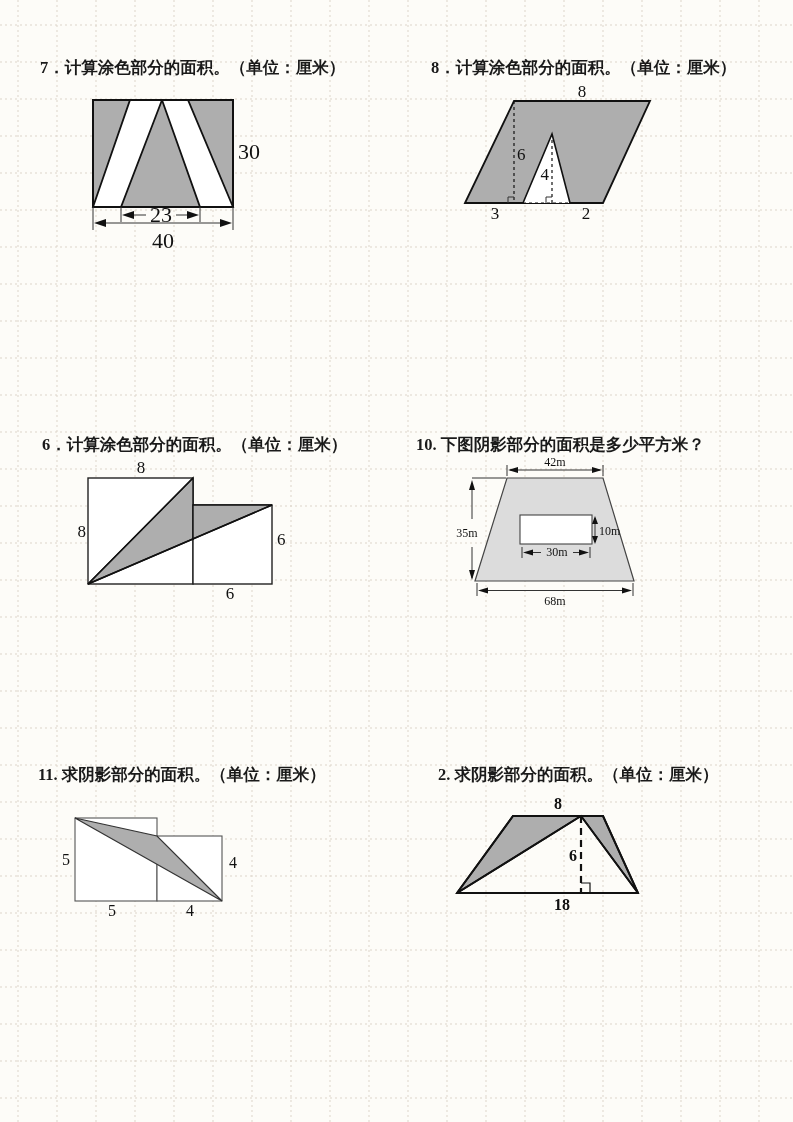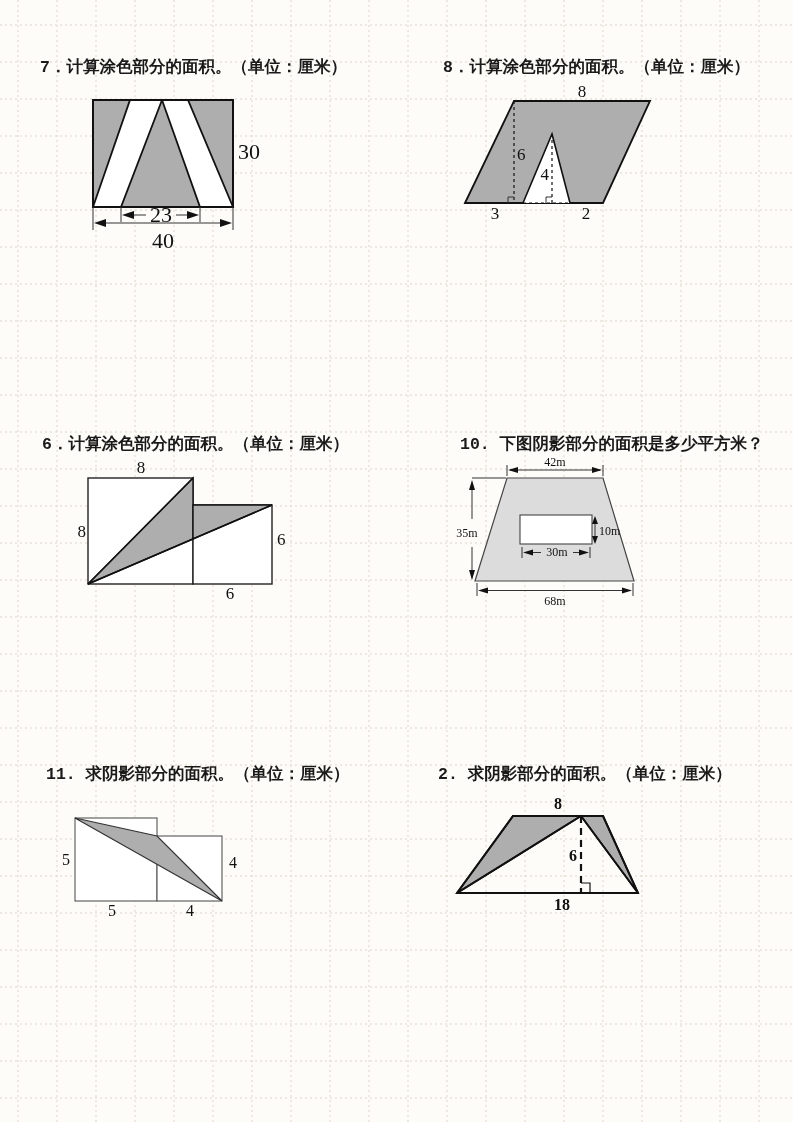--- a/index.html
+++ b/index.html
@@ -4,21 +4,21 @@
 <style>
   html,body{margin:0;padding:0;}
   body{
     width:793px;height:1122px;position:relative;overflow:hidden;
     background:#fdfcf8;
     font-family:"Liberation Serif", serif;
   }
   #grid-svg{position:absolute;left:0;top:0;z-index:0;}
   .ptitle{
     position:absolute;z-index:2;white-space:nowrap;
-    font-family:Liberation Mono, monospace;
+    font-family:Liberation Serif, serif;
     font-size:16.5px;line-height:22px;color:#1a1a1a;font-weight:600;
   }
   svg.fig{position:absolute;z-index:1;overflow:visible;}
   text{fill:#111;font-family:"Liberation Serif", serif;}
   .lbl-xl{font-size:22px;}
   .lbl-lg{font-size:17px;}
   .lbl-md{font-size:16px;}
   .lbl-sm{font-size:12px;}
   .lbl-bold{font-weight:bold;}
   .ctr{text-anchor:middle;}
@@ -101,21 +101,21 @@
   <g>
     <path class="thin" d="M8,112 V135 M148,112 V135"></path>
     <path class="thin" d="M20,128 H136"></path>
     <polygon class="ah" points="9,128 21,124 21,132"></polygon>
     <polygon class="ah" points="147,128 135,124 135,132"></polygon>
     <text class="lbl-xl ctr" x="78" y="153">40</text>
   </g>
   <text class="lbl-xl" x="153" y="64">30</text>
 </svg>
 
-<div class="ptitle" style="left:443px;top:57px">8．计算涂色部分的面积。（单位：厘米）</div>
+<div class="ptitle" style="left:431px;top:57px">8．计算涂色部分的面积。（单位：厘米）</div>
 <svg class="fig" style="left:440px;top:85px" width="230" height="142">
   <g>
     <polygon points="25,118 74,16 210,16 163,118" stroke="#111" stroke-width="1.8" fill="#aeaeae"></polygon>
     <polygon points="83,118 112,49 130,118" fill="#ffffff" stroke="none"></polygon>
     <path d="M83,118 L112,49 L130,118" fill="none" stroke="#111" stroke-width="1.6"></path>
     <path d="M83,118 H130" fill="none" stroke="#111" stroke-width="1.2" stroke-dasharray="3 3"></path>
   </g>
   <g>
     <path d="M74,16 V118" fill="none" stroke="#111" stroke-width="1.2" stroke-dasharray="3 3"></path>
     <path d="M68,118 V112 H74" class="thin"></path>
@@ -138,21 +138,21 @@
     <polygon points="133,79 133,45 212,45" stroke="#111" stroke-width="1.4" fill="#aeaeae"></polygon>
     <path d="M28,124 L212,45" fill="none" stroke="#111" stroke-width="1.4"></path>
     <path d="M28,124 L133,18" fill="none" stroke="#111" stroke-width="1.4"></path>
   </g>
   <text class="lbl-lg ctr" x="81" y="13">8</text>
   <text class="lbl-lg end" x="26" y="77">8</text>
   <text class="lbl-lg" x="217" y="85">6</text>
   <text class="lbl-lg ctr" x="170" y="139">6</text>
 </svg>
 
-<div class="ptitle" style="left:460px;top:434px">10. 下图阴影部分的面积是多少平方米？</div>
+<div class="ptitle" style="left:416px;top:434px">10. 下图阴影部分的面积是多少平方米？</div>
 <svg class="fig" style="left:440px;top:455px" width="235" height="155">
   <g>
     <polygon points="67,23 163,23 194,126 35,126" stroke="#444" stroke-width="1.2" fill="#dcdcdc"></polygon>
     <rect x="80" y="60" width="72" height="29" fill="#ffffff" stroke="#444" stroke-width="1.1"></rect>
   </g>
   <g>
     <path class="thin" d="M67,21 V10 M163,21 V10 M70,15 H160"></path>
     <polygon class="ah" points="68,15 78,12 78,18"></polygon>
     <polygon class="ah" points="162,15 152,12 152,18"></polygon>
     <text class="lbl-sm ctr" x="115" y="11">42m</text>
@@ -176,21 +176,21 @@
     <text class="lbl-sm ctr" x="117" y="101">30m</text>
   </g>
   <g>
     <path class="thin" d="M37,128 V141 M193,128 V141 M40,135.5 H190"></path>
     <polygon class="ah" points="38,135.5 48,132.5 48,138.5"></polygon>
     <polygon class="ah" points="192,135.5 182,132.5 182,138.5"></polygon>
     <text class="lbl-sm ctr" x="115" y="150">68m</text>
   </g>
 </svg>
 
-<div class="ptitle" style="left:46px;top:764px">11. 求阴影部分的面积。（单位：厘米）</div>
+<div class="ptitle" style="left:38px;top:764px">11. 求阴影部分的面积。（单位：厘米）</div>
 <svg class="fig" style="left:50px;top:795px" width="220" height="130">
   <g>
     <rect x="25" y="23" width="82" height="83" fill="#ffffff" stroke="#555" stroke-width="1.1"></rect>
     <rect x="107" y="41" width="65" height="65" fill="#ffffff" stroke="#555" stroke-width="1.1"></rect>
     <polygon points="25,23 107,41 172,106" stroke="#333" stroke-width="1.2" fill="#aeaeae"></polygon>
   </g>
   <text class="lbl-md end" x="20" y="70">5</text>
   <text class="lbl-md ctr" x="62" y="121">5</text>
   <text class="lbl-md" x="179" y="73">4</text>
   <text class="lbl-md ctr" x="140" y="121">4</text>

